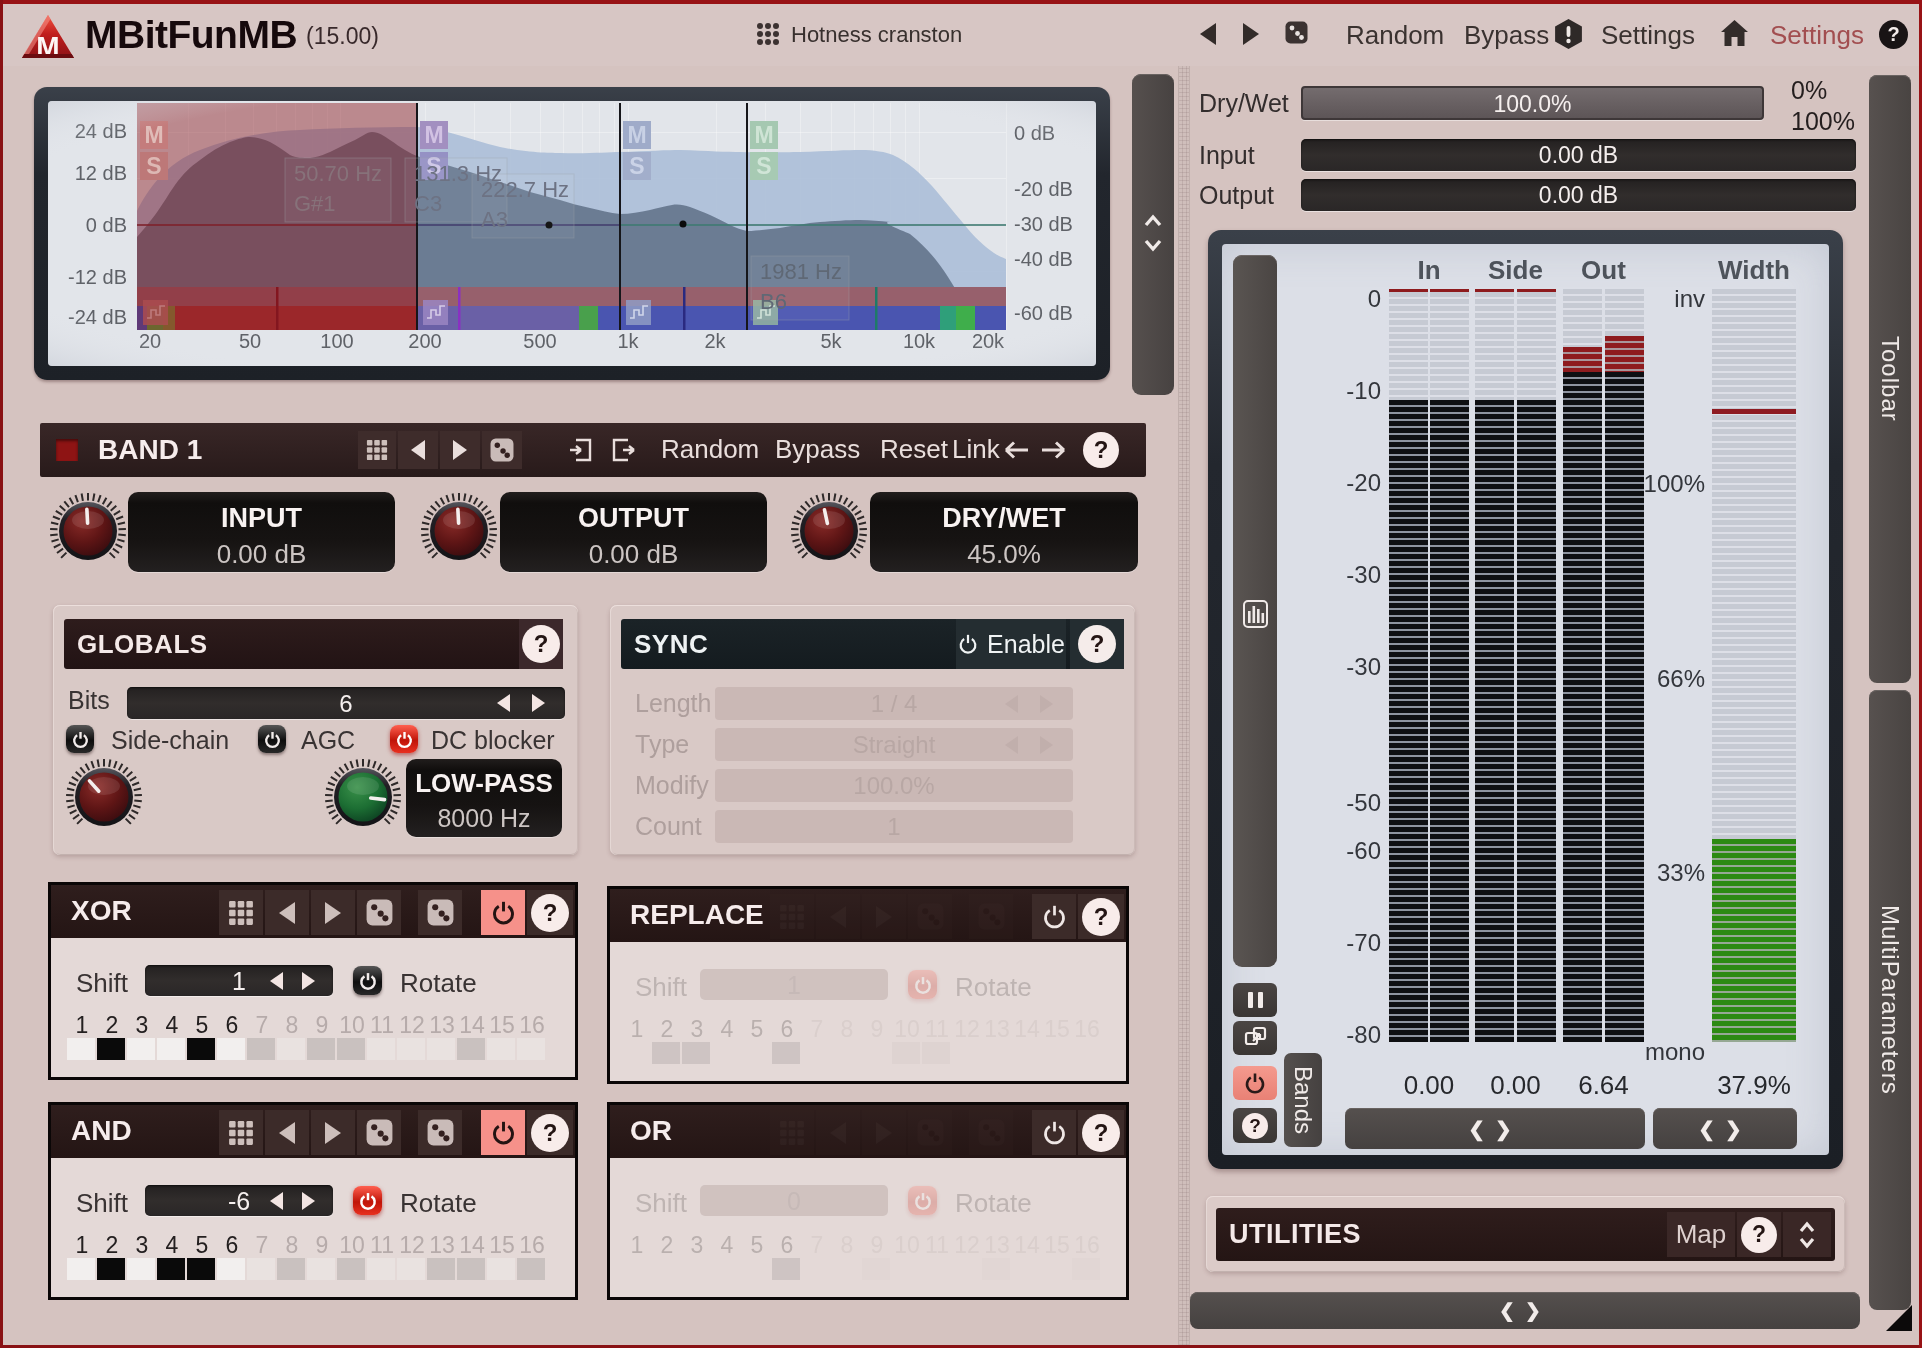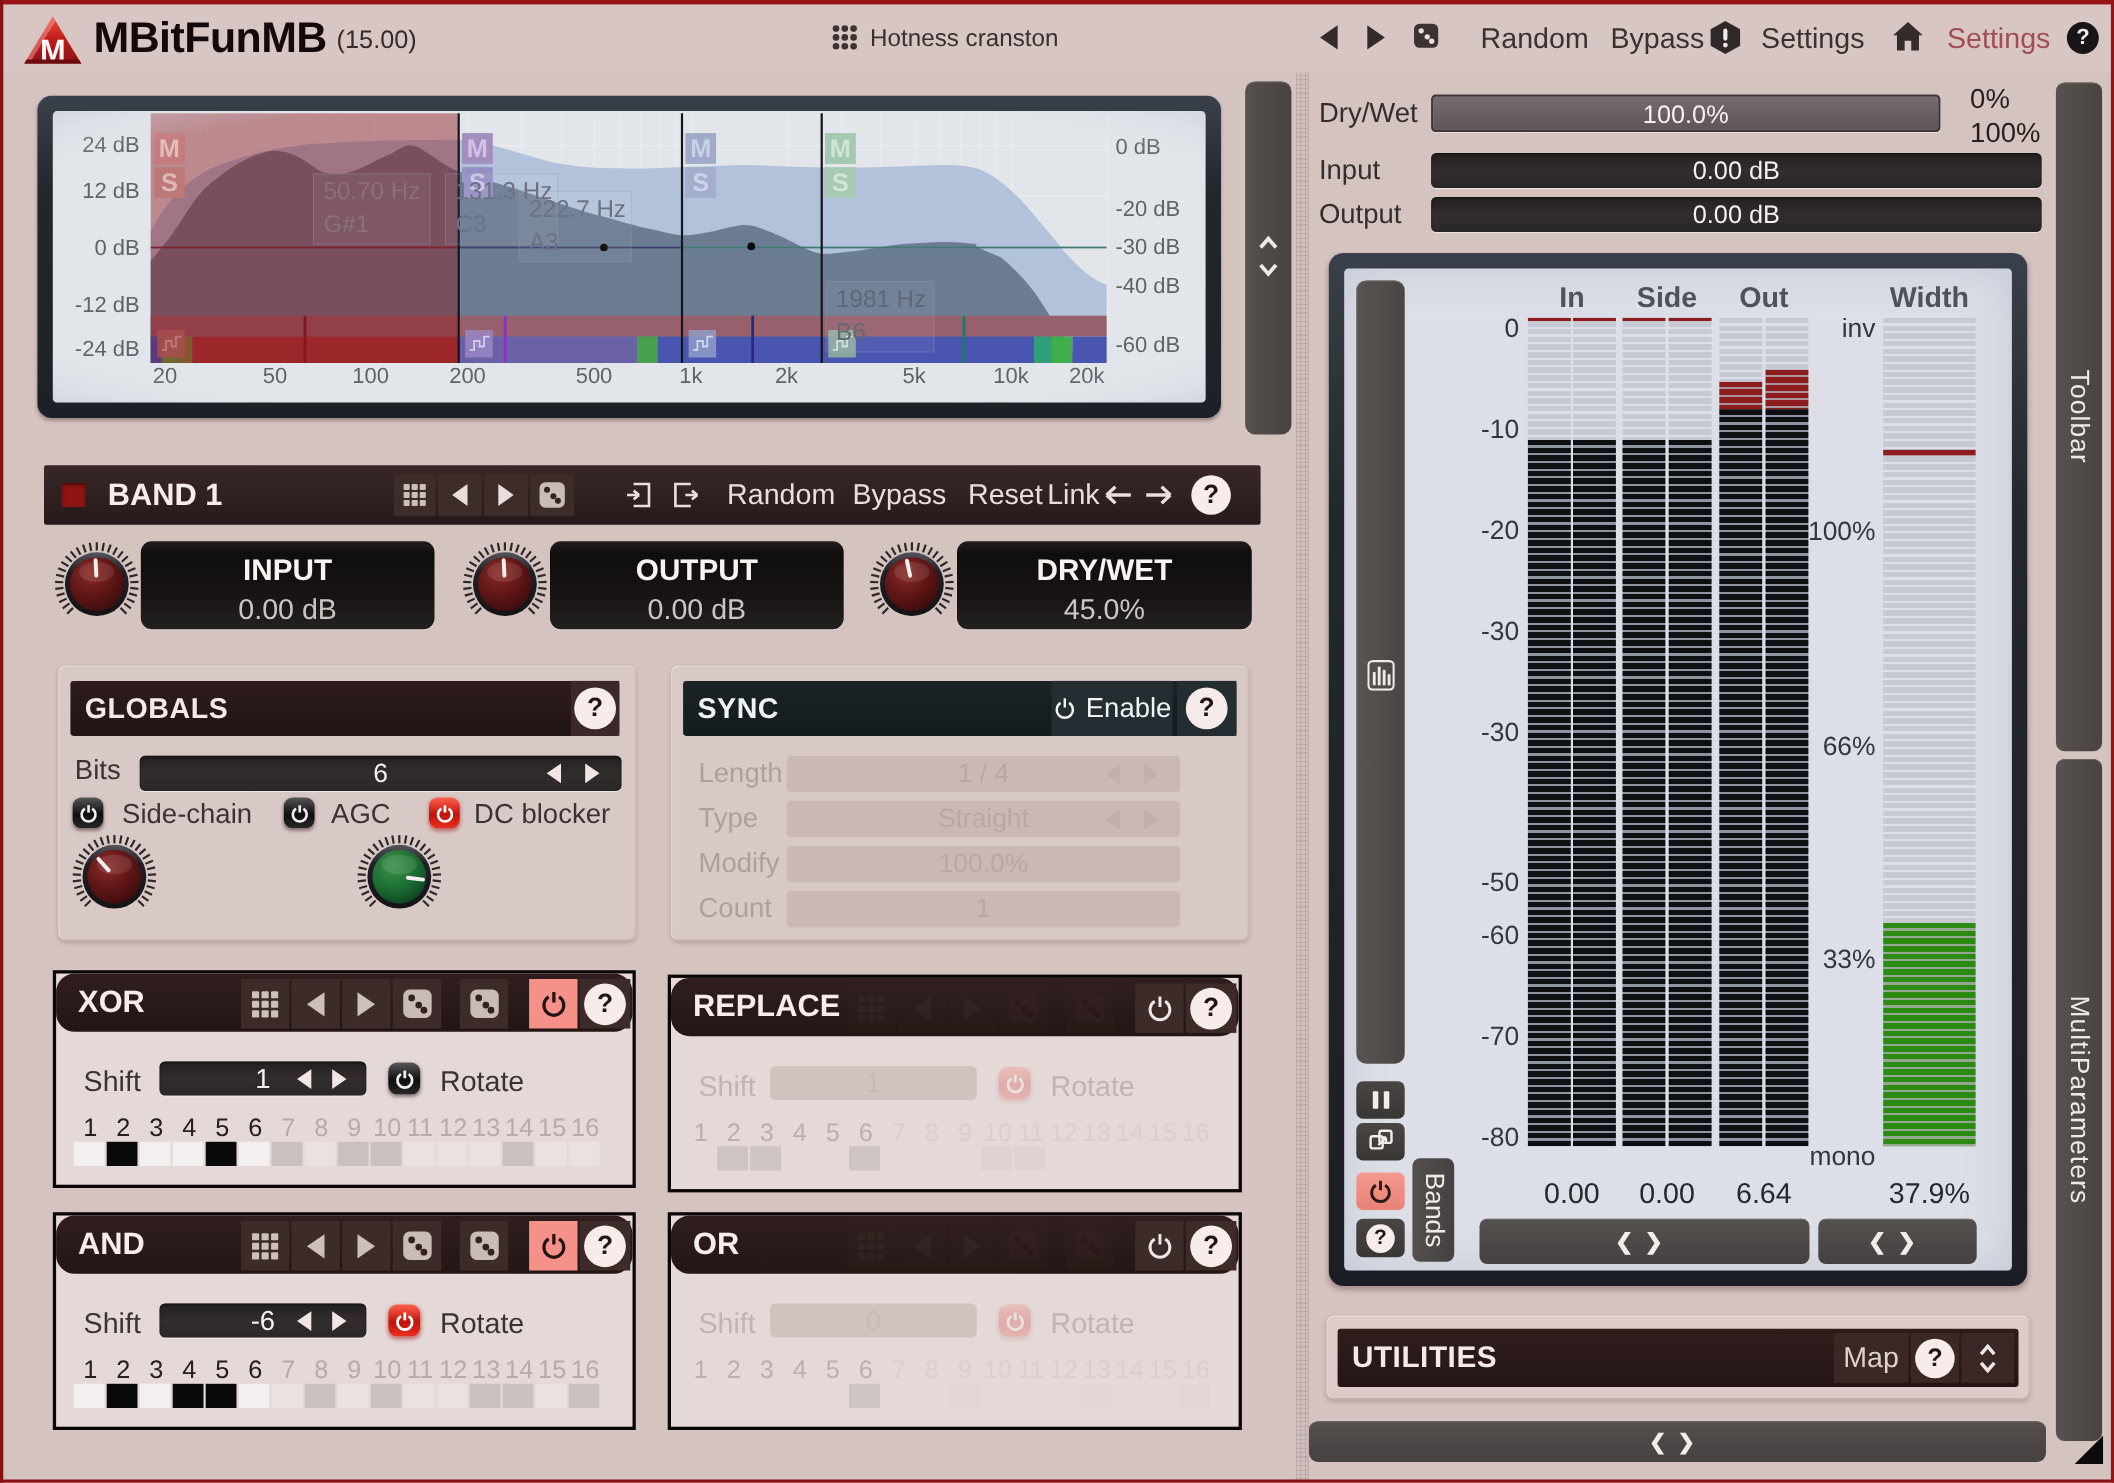--- a/index.html
+++ b/index.html
@@ -20,21 +20,21 @@
 .arrL, .arrR { position:absolute; width:0; height:0; border-top:9px solid transparent; border-bottom:9px solid transparent; }
 .arrL { border-right:13px solid #f3e5e3; }
 .arrR { border-left:13px solid #f3e5e3; }
 
 
 .panel { background:#d9c9c6; border-radius:7px; box-shadow:inset 0 1px 0 #ecdfdc, inset 1px 0 0 #e5d8d5, inset -1px 0 0 #cbbab7, inset 0 -1px 0 #c2b1ae, 0 2px 4px rgba(90,60,60,.25); }
 .phdr { position:absolute; background:linear-gradient(180deg,#2e1c1c,#221314); border-radius:3px; }
 .phdr .ttl { position:absolute; left:13px; top:0; bottom:0; display:flex; align-items:center; font-weight:bold; font-size:26px; color:#f4e9e8; letter-spacing:.5px; }
 
 .bitpanel { border:3px solid #0a0606; background:#e4d9d7; }
-.bitpanel .bhdr { position:absolute; left:0; right:0; top:0; height:53px; background:linear-gradient(180deg,#2f1e1d,#241514);border-radius:17px; }
+.bitpanel .bhdr { position:absolute; left:0; right:0; top:0; height:53px; background:linear-gradient(180deg,#2f1e1d,#241514); }
 .hbtn { position:absolute; top:5px; height:44px; background:#3c2b29; }
 .qbtn { position:absolute; display:flex; align-items:center; justify-content:center; }
 .qcirc { border-radius:50%; background:#f8ecea; color:#241514; font-weight:bold; display:flex; align-items:center; justify-content:center; }
 
 
 .mcol { position:absolute; width:39px; }
 
 
 .vtab { position:absolute; width:42px; background:linear-gradient(90deg,#57514f,#494442); border-radius:8px; color:#efe9e7; display:flex; align-items:center; justify-content:center; box-shadow:inset 0 1px 0 #6a6462; }
 .vtab span { writing-mode:vertical-rl; font-size:24px; letter-spacing:1px; }
@@ -530,20 +530,24 @@
           <path d="M7.8,6.5 A8,8 0 1 0 16.2,6.5" fill="none" stroke="#fff" stroke-width="3"></path>
           <line x1="12" y1="2.5" x2="12" y2="11" stroke="#fff" stroke-width="3"></line>
         </svg>
     </div>
     <div class="abs" style="left:378px;top:121px;font-size:25px;color:#393333;">DC blocker</div>
     <svg class="abs" style="left:11px;top:152px;" width="80" height="80" viewBox="0 0 80 80">
       <use href="#kticks" stroke="#2e2929" stroke-width="2"></use>
         <use href="#knobbody"></use>
       <rect x="38.2" y="16.5" width="3.6" height="17.5" rx="1.8" fill="#f4efee" transform="rotate(-42 40 40)"></rect>
     </svg>
+    <div class="abs disp" style="left:353px;top:154px;width:156px;height:78px;">
+      <div style="text-align:center;margin-top:9px;font-size:26px;font-weight:bold;color:#f8f2f1;">LOW-PASS</div>
+      <div style="text-align:center;margin-top:5px;font-size:25px;color:#ccc5c3;">8000 Hz</div>
+    </div>
     <svg class="abs" style="left:270px;top:152px;" width="80" height="80" viewBox="0 0 80 80">
       <use href="#kticks" stroke="#2e2929" stroke-width="2"></use>
         <use href="#knobbodyg"></use>
       <rect x="38.2" y="16.5" width="3.6" height="17.5" rx="1.8" fill="#f4efee" transform="rotate(97 40 40)"></rect>
     </svg>
   </div>
 
   <div class="abs panel" style="left:610px;top:605px;width:525px;height:250px;">
     <div class="phdr" style="left:11px;top:14px;width:503px;height:50px;background:linear-gradient(180deg,#1b2327,#141b1f);">
         <span class="ttl" style="color:#eef2f3;">SYNC</span>

